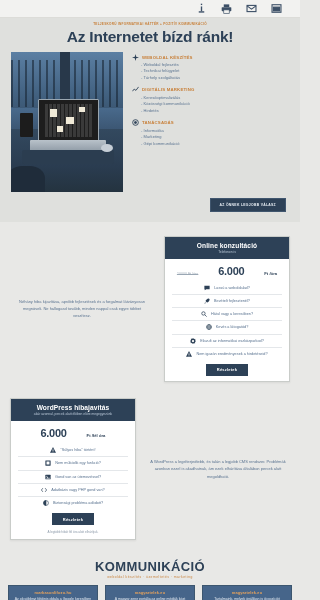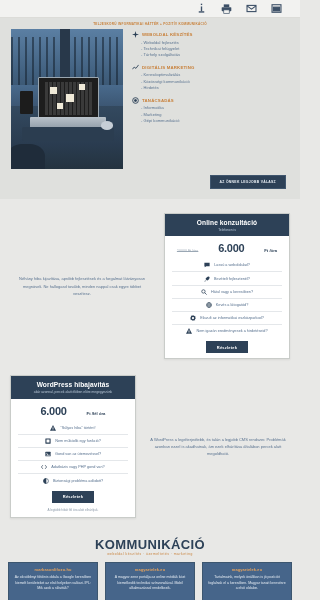--- a/index.html
+++ b/index.html
@@ -188,20 +188,21 @@
     <span class="nav-icon">
       <svg viewBox="0 0 16 16" width="11" height="11" fill="none" stroke="currentColor" stroke-width="1.6">
         <rect x="1.5" y="2.5" width="13" height="11"></rect>
         <rect x="3.5" y="6" width="9" height="5.5" fill="currentColor"></rect>
       </svg>
     </span>
   </div>
 
   <section class="hero">
     <div class="tagline">TELJESKÖRŰ INFORMATIKAI HÁTTÉR + POZITÍV KOMMUNIKÁCIÓ</div>
+    <h1 class="hero-title">Az Internetet bízd ránk!</h1>
 
     <div class="hero-body">
       <div class="hero-photo">
         <div class="ph-sky"></div>
         <div class="ph-trees"></div>
         <div class="ph-water"></div>
         <div class="ph-pillar"></div>
         <div class="ph-desk"></div>
         <div class="ph-cup"></div>
         <div class="ph-laptop-screen">

